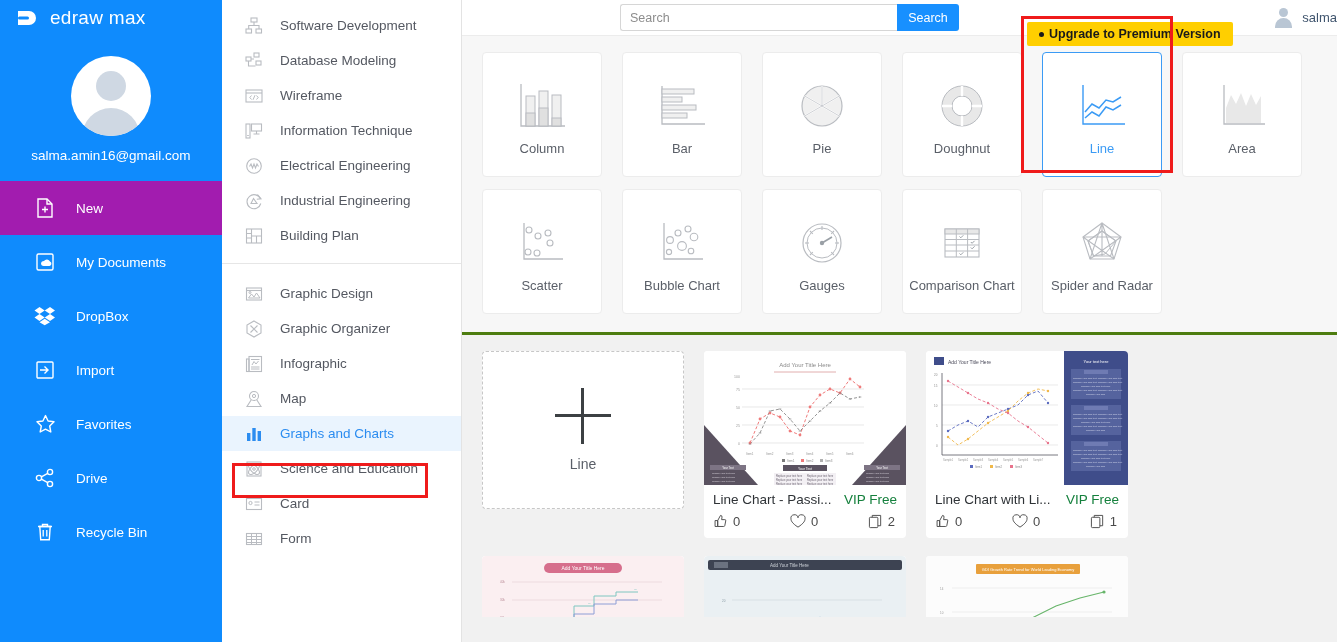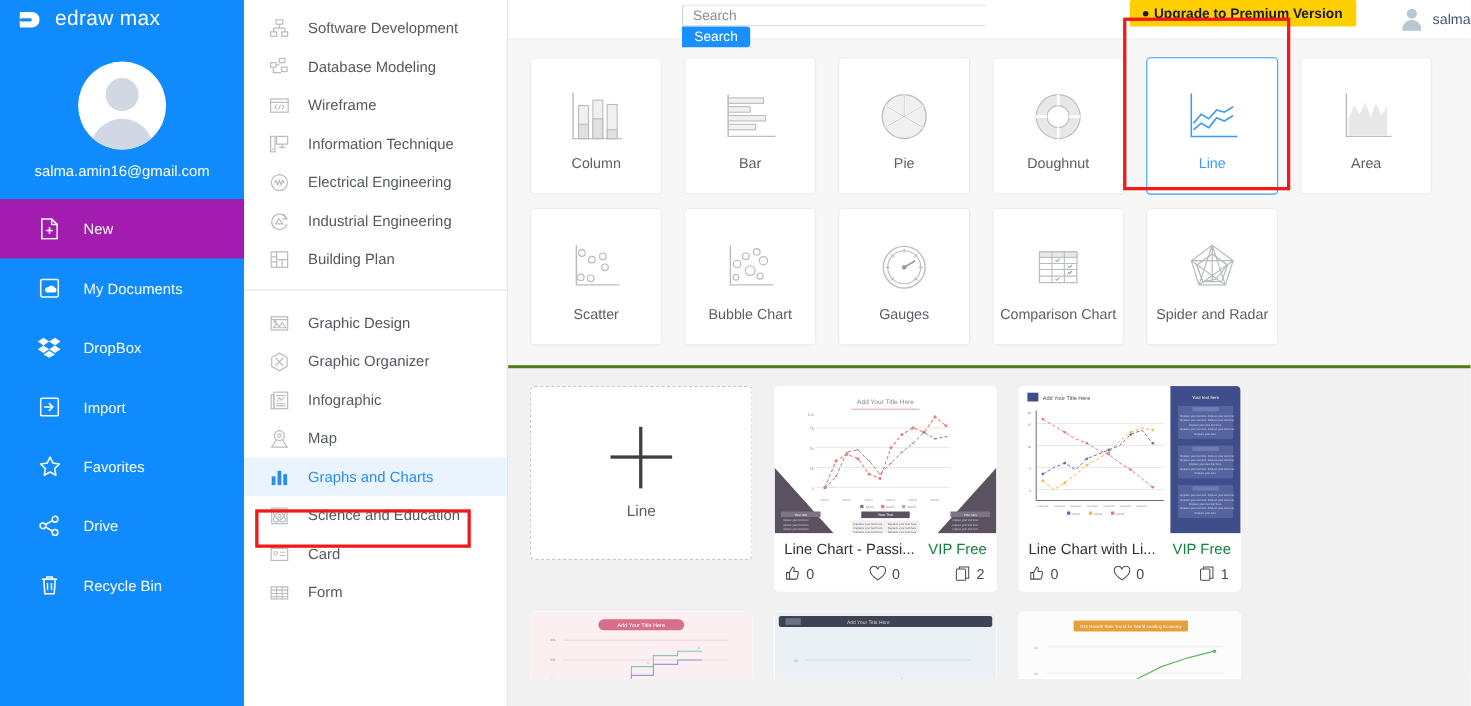--- a/index.html
+++ b/index.html
@@ -78,35 +78,35 @@
     position: absolute; border: 3px solid #ef1b1b; pointer-events: none; z-index: 40;
   }
 
   
   .main { flex: 1 1 auto; height: 642px; position: relative; background: #f1f1f1; }
 
   .topbar {
     height: 36px; background: #ffffff; display: flex; align-items: center;
     position: relative; border-bottom: 1px solid #ececec;
   }
-  .search-wrap { position: absolute; left: 158px; top: 4px; display: flex; height: 39px; flex-direction: column; }
+  .search-wrap { position: absolute; left: 158px; top: 4px; display: flex; height: 39px; }
   .search-input {
     width: 277px; height: 27px; border: 1px solid #d6d6d6; border-right: none;
     border-radius: 3px 0 0 3px; padding: 0 9px; font-size: 12.5px;
     font-family: "Liberation Sans", sans-serif; color: #333; outline: none;
     background: #fff;
   }
   .search-input::placeholder { color: #8d8d8d; }
   .search-btn {
     width: 62px; height: 27px; background: #1890ff; color: #fff;
     border: none; border-radius: 0 3px 3px 0; font-size: 12.5px; cursor: pointer;
     font-family: "Liberation Sans", sans-serif;
   }
   .upgrade-btn {
-    position: absolute; left: 565px; top: 0;
+    position: absolute; left: 565px; top: 22px;
     height: 24px; background: #ffcf00; color: #1a1a1a;
     border: none; border-radius: 2px; font-size: 12.5px; font-weight: bold;
     padding: 0 12px; cursor: pointer; display: flex; align-items: center; gap: 5px;
     font-family: "Liberation Sans", sans-serif;
   }
   .upgrade-dot { width: 5px; height: 5px; border-radius: 50%; background: #1a1a1a; display: inline-block; }
   .user-chip {
     position: absolute; right: 0px; top: 6px; display: flex; align-items: center; gap: 8px;
     font-size: 13px; color: #40556e;
   }

